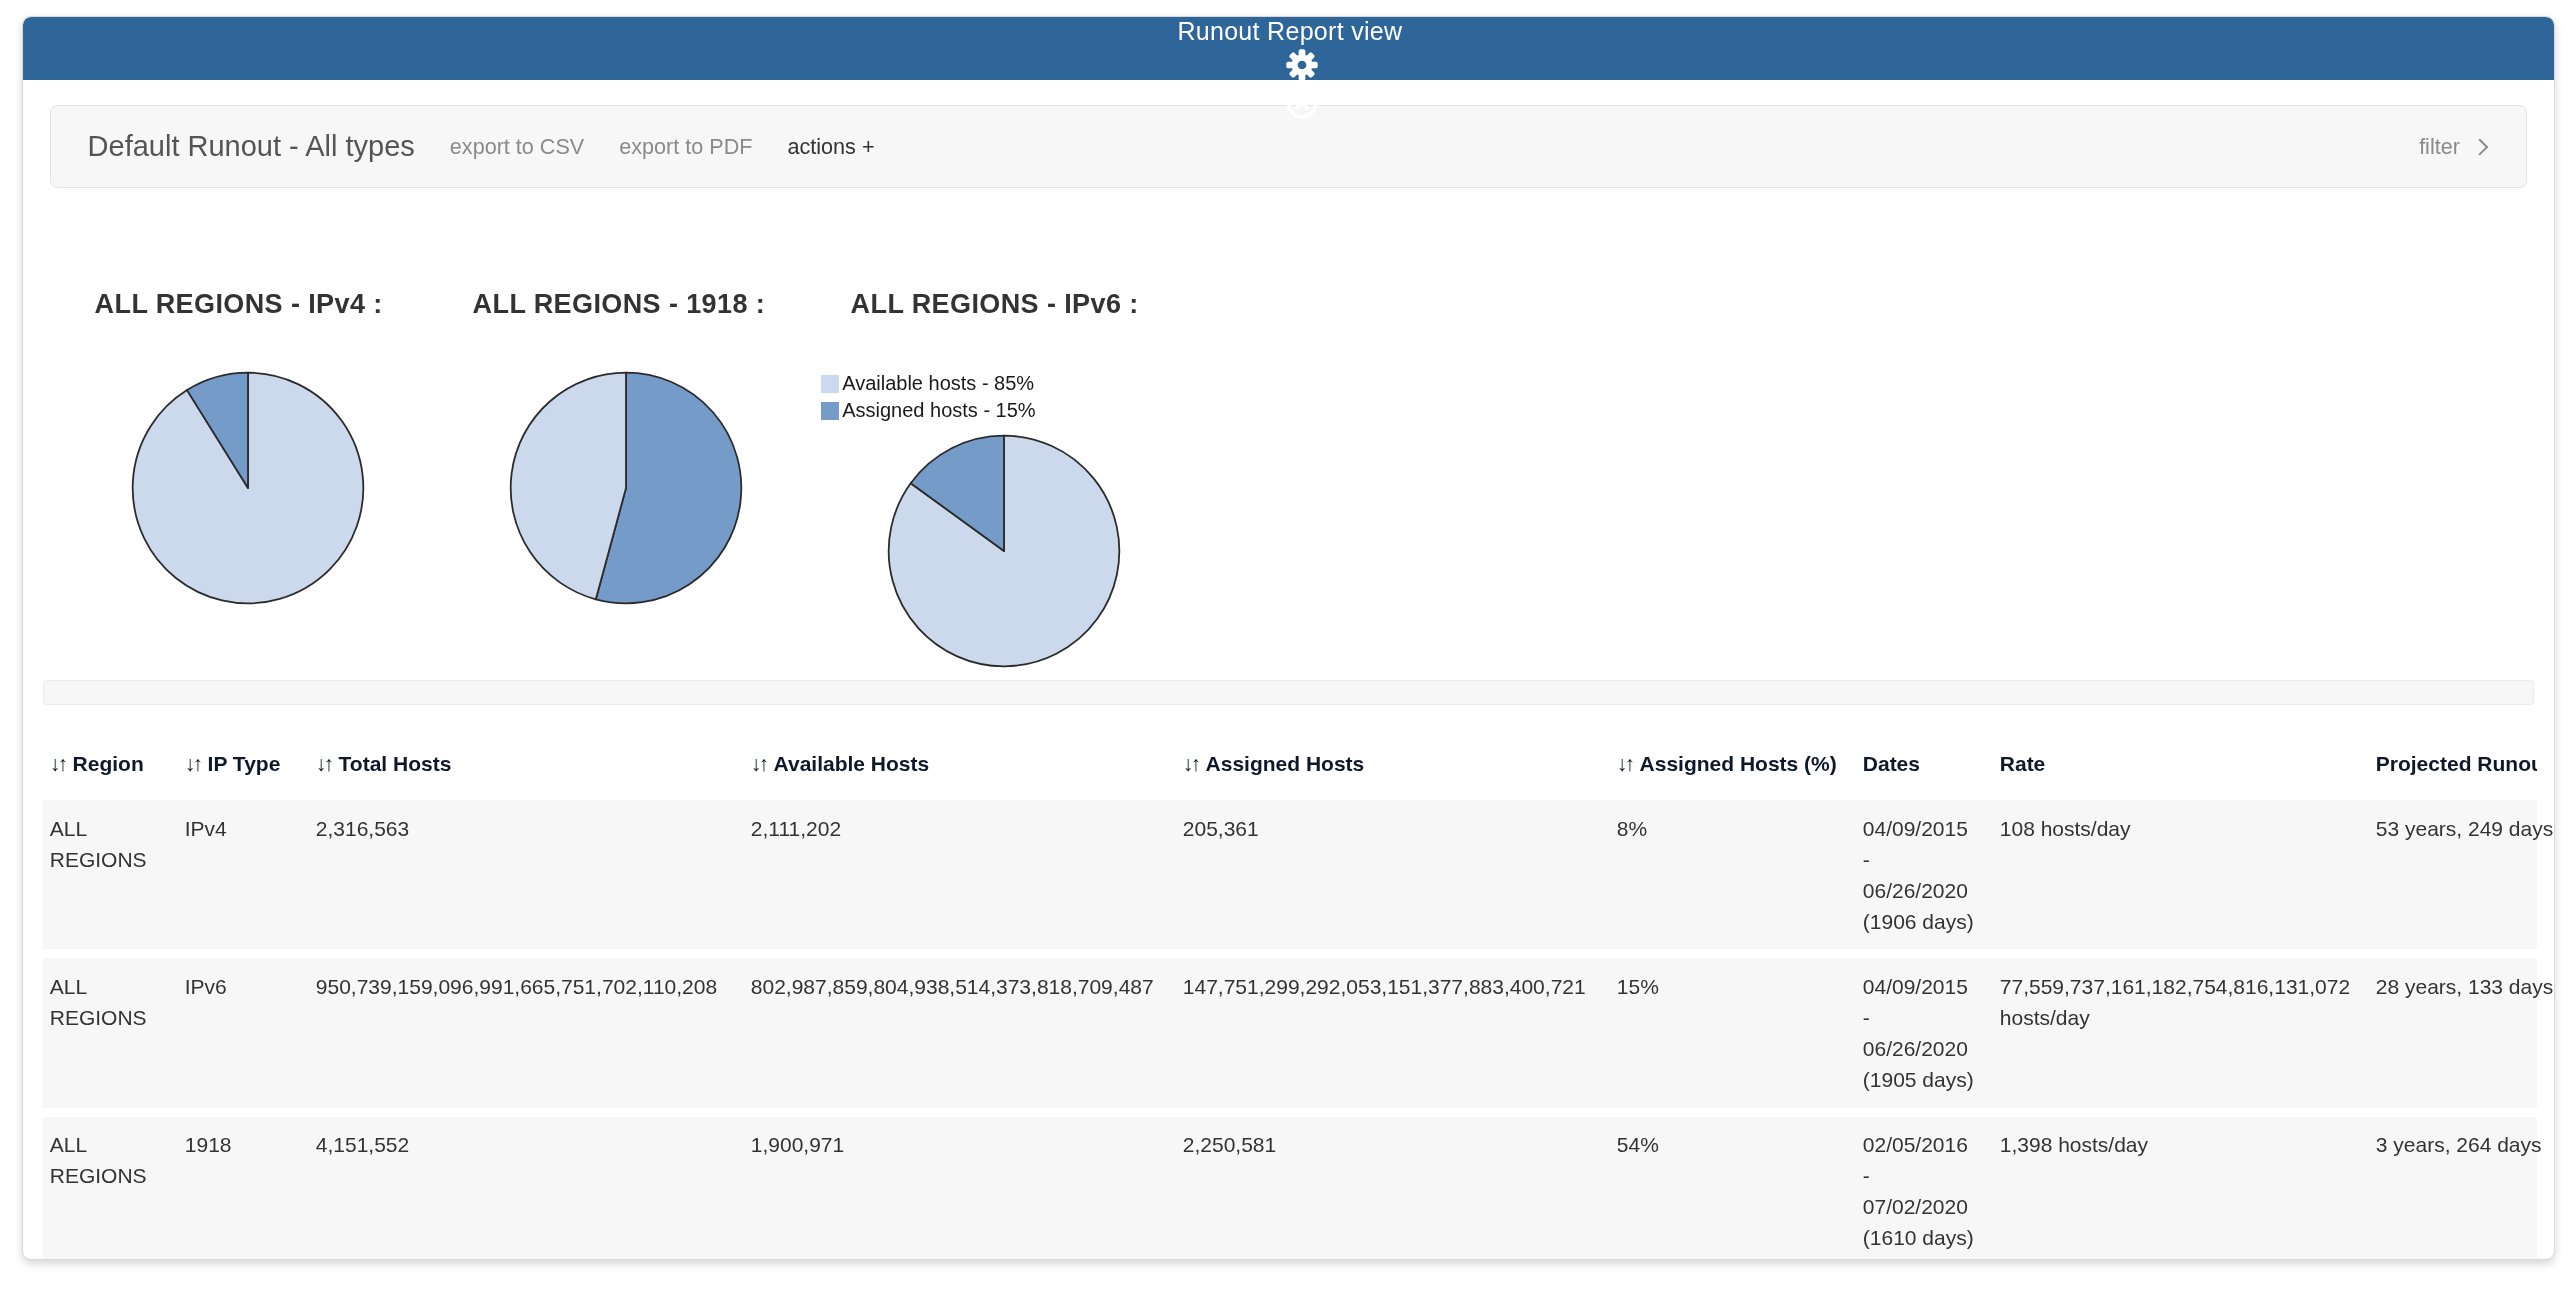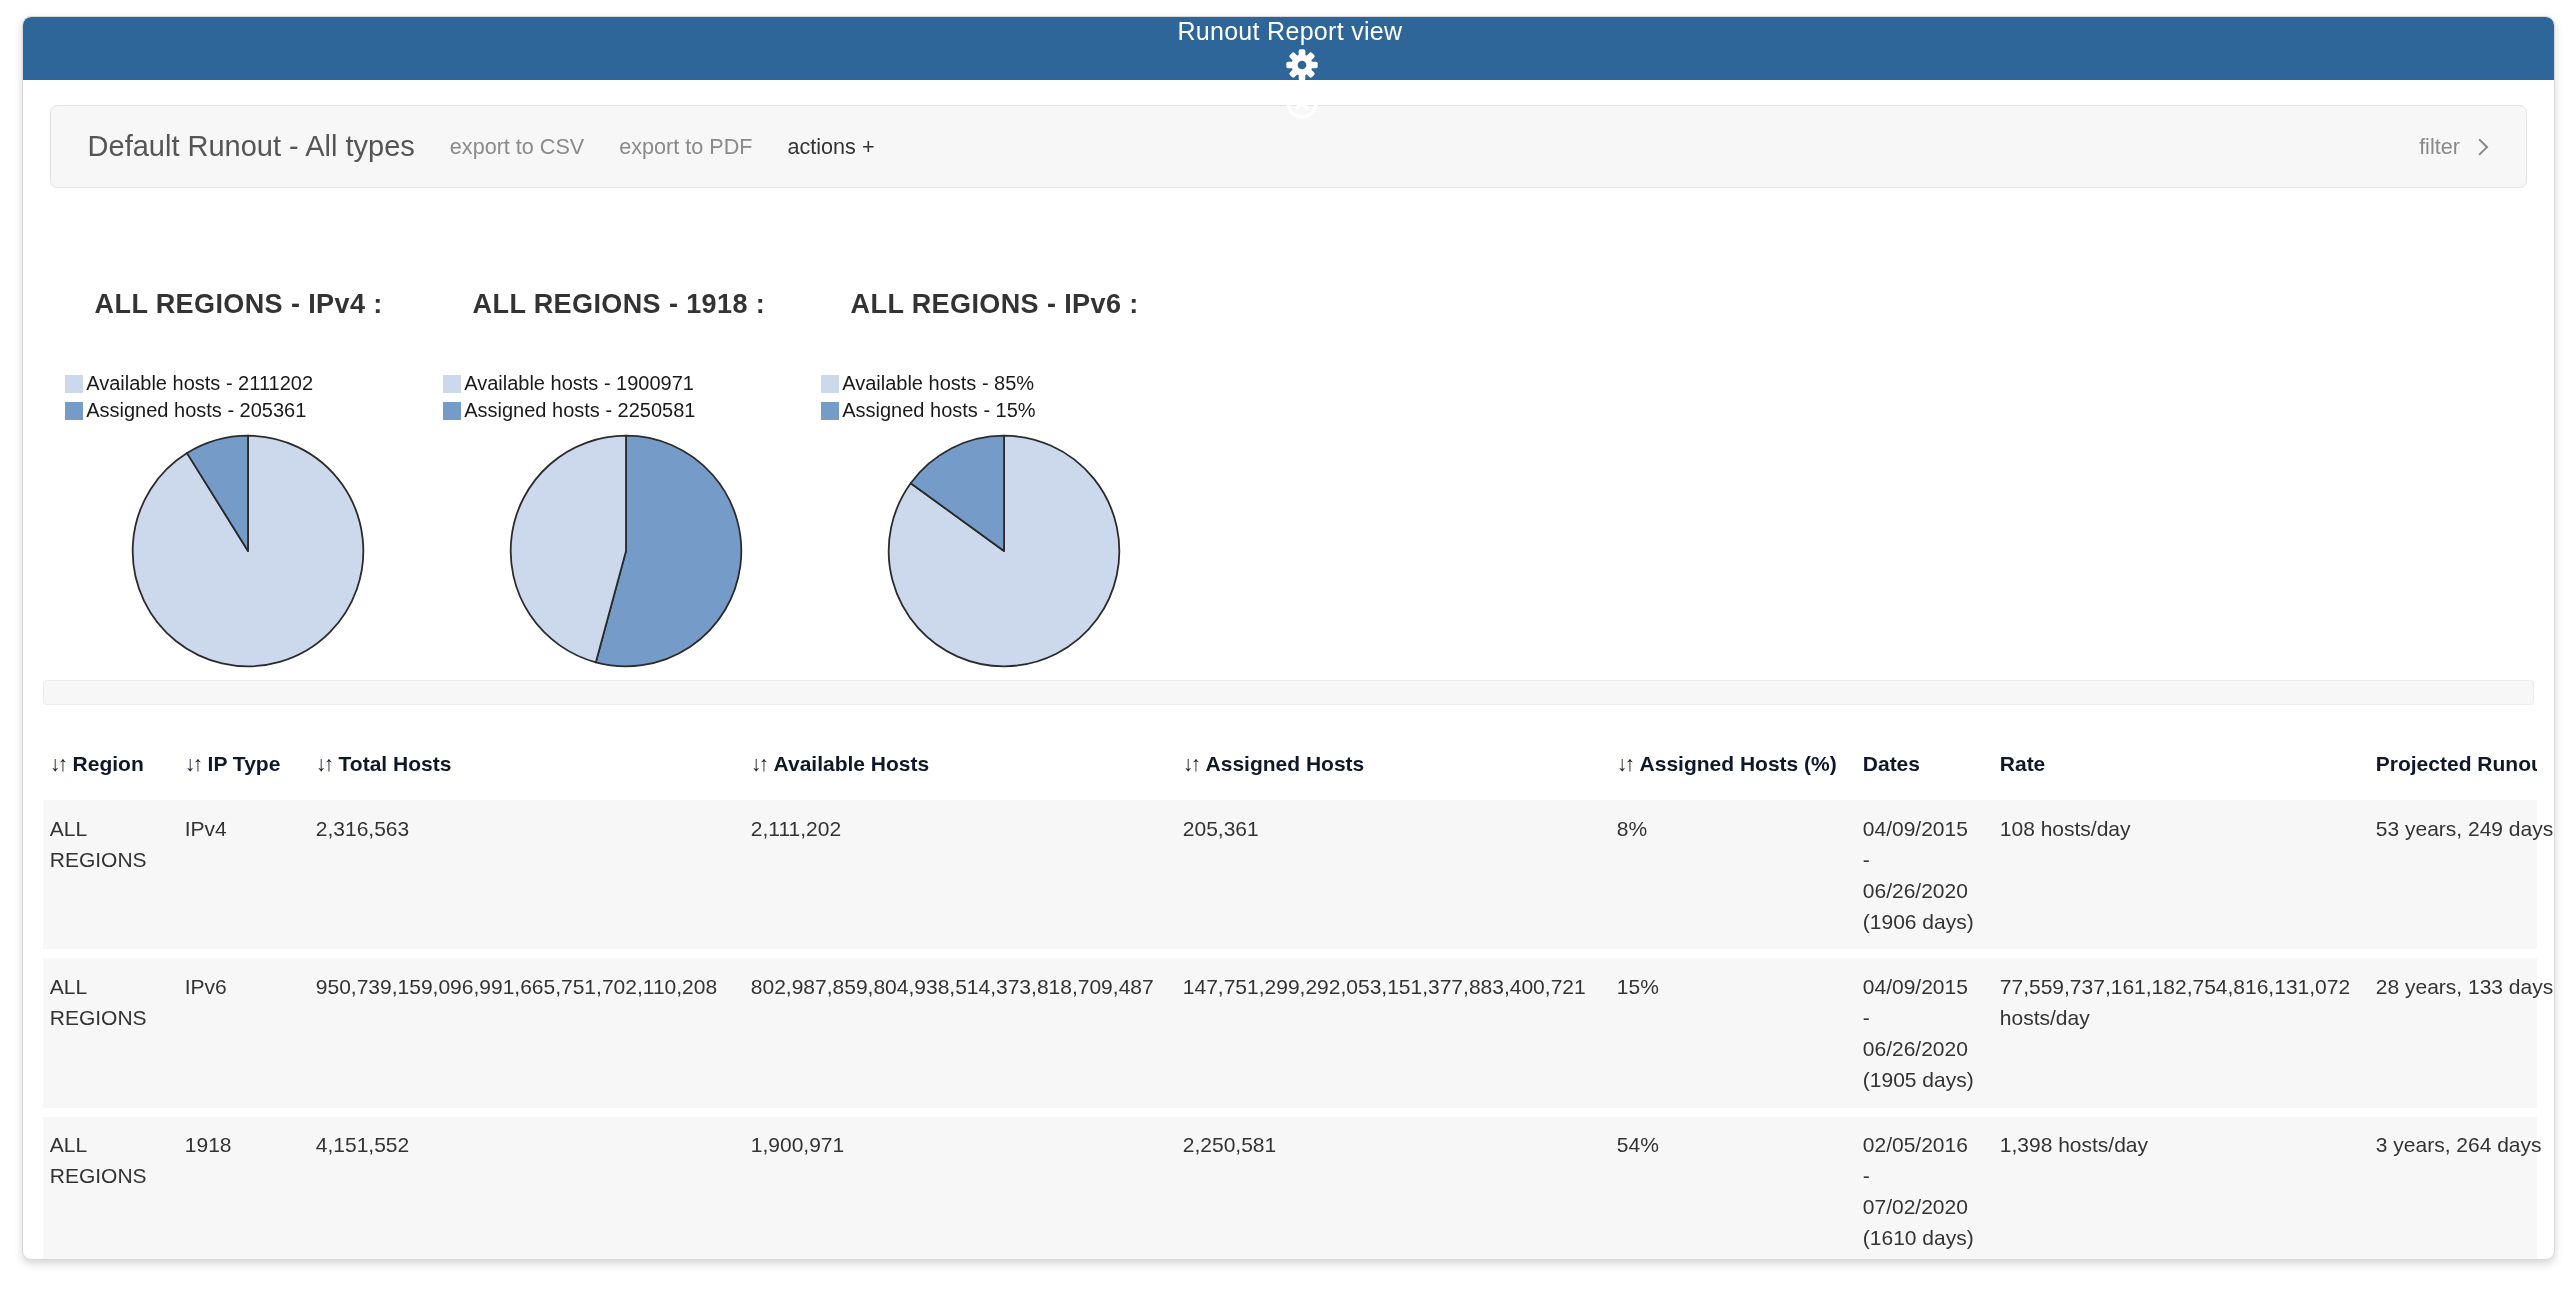--- a/index.html
+++ b/index.html
@@ -99,48 +99,28 @@
       <a class="filter-link">
         <span>filter</span>
         <span class="chev"></span>
       </a>
     </div>
 
     <div class="charts">
 
       <div class="chart-block">
         <h3 class="chart-title">ALL REGIONS - IPv4 :</h3>
-        <div class="legend">
-          <div class="legend-item">
-            <span class="swatch" style="background: rgb(204, 216, 236);"></span>
-            <span>Available hosts - 2111202</span>
-          </div>
-          <div class="legend-item">
-            <span class="swatch" style="background: rgb(117, 155, 201);"></span>
-            <span>Assigned hosts - 205361</span>
-          </div>
-        </div>
         <svg class="pie" viewBox="0 0 264 264">
             <path d="M132,132 L132.00,3.00 A129,129 0 1 1 63.81,22.50 Z" fill="#ccd8ec" stroke="#2b2b2b" stroke-width="2" stroke-linejoin="round"></path>
             <path d="M132,132 L63.81,22.50 A129,129 0 0 1 132.00,3.00 Z" fill="#759bc9" stroke="#2b2b2b" stroke-width="2" stroke-linejoin="round"></path>
           </svg>
       </div>
 
       <div class="chart-block">
         <h3 class="chart-title">ALL REGIONS - 1918 :</h3>
-        <div class="legend">
-          <div class="legend-item">
-            <span class="swatch" style="background: rgb(204, 216, 236);"></span>
-            <span>Available hosts - 1900971</span>
-          </div>
-          <div class="legend-item">
-            <span class="swatch" style="background: rgb(117, 155, 201);"></span>
-            <span>Assigned hosts - 2250581</span>
-          </div>
-        </div>
         <svg class="pie" viewBox="0 0 264 264">
             <path d="M132,132 L132.00,3.00 A129,129 0 1 1 98.27,256.51 Z" fill="#759bc9" stroke="#2b2b2b" stroke-width="2" stroke-linejoin="round"></path>
             <path d="M132,132 L98.27,256.51 A129,129 0 0 1 132.00,3.00 Z" fill="#ccd8ec" stroke="#2b2b2b" stroke-width="2" stroke-linejoin="round"></path>
           </svg>
       </div>
 
       <div class="chart-block">
         <h3 class="chart-title">ALL REGIONS - IPv6 :</h3>
         <div class="legend">
           <div class="legend-item">

